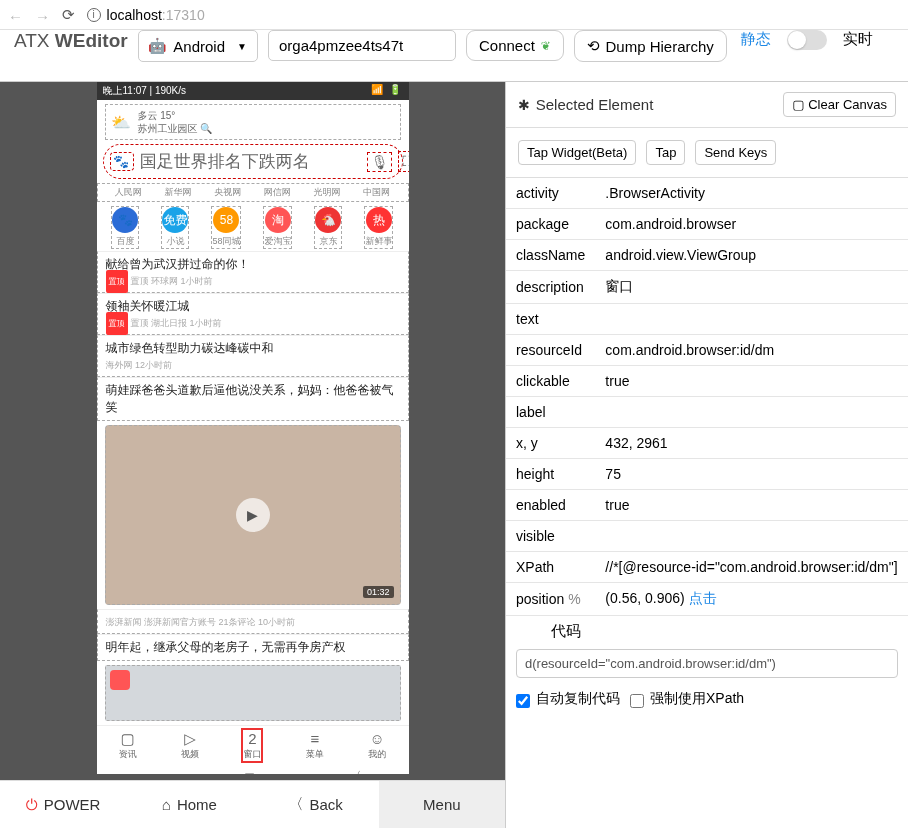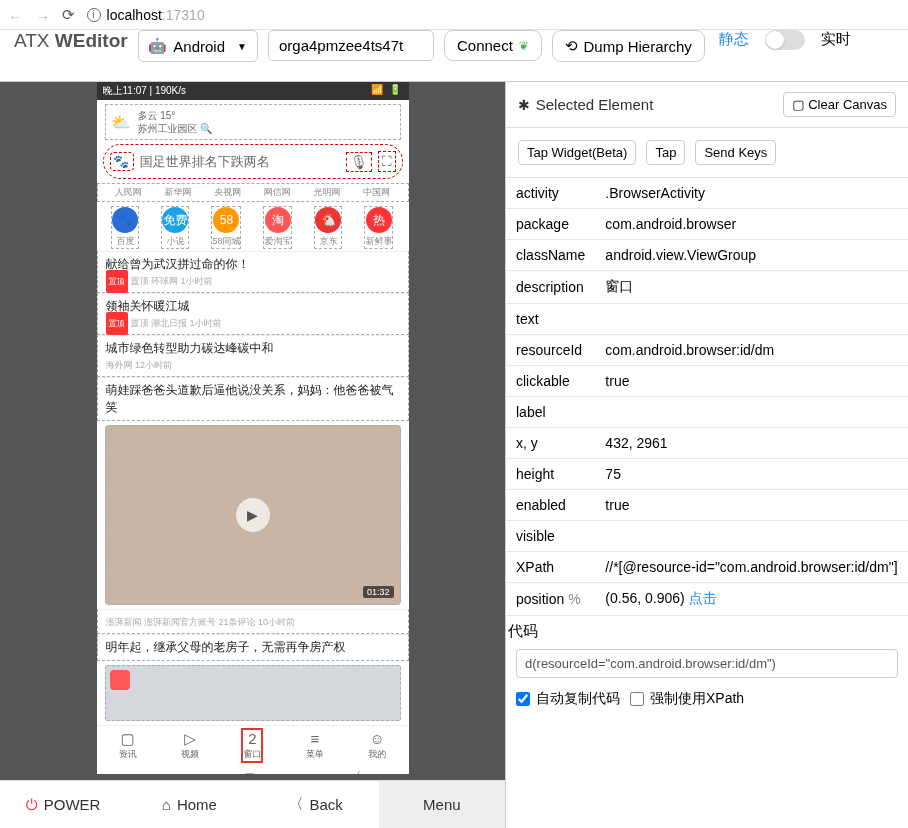--- a/index.html
+++ b/index.html
@@ -13,21 +13,21 @@
 .url-bar .info-icon { margin-right: 6px; color: #666; border:1px solid #666; border-radius:50%; width:14px; height:14px; display:inline-flex; align-items:center; justify-content:center; font-size:10px; }
 .url-host-port { color: #aaa; }
 .url-host { color: #000; }
 
 
 .top-toolbar { height: 52px; display: flex; align-items: flex-start; padding: 0 14px; gap: 10px; border-bottom: 1px solid #ccc; }
 .brand { font-size: 19px; color: #555; }
 .brand b { font-weight: 700; }
 .dropdown { display: flex; align-items: center; border: 1px solid #ccc; border-radius: 5px; padding: 6px 10px; font-size: 15px; gap:6px; cursor:pointer; }
 .caret-down { font-size: 10px; margin-left:6px; }
-.addr-input { border: 1px solid #ccc; border-radius: 5px; padding: 6px 10px; font-size: 15px; width: 166px; }
+.addr-input { border: 1px solid #ccc; border-radius: 5px; padding: 6px 10px; font-size: 15px; width: 188px; }
 .btn { border: 1px solid #ccc; background:#fff; border-radius: 9px; padding: 6px 12px; font-size: 15px; cursor:pointer; display:flex; align-items:center; gap:6px; }
 .connect .leaf { color:#4caf50; font-size:12px; }
 .status-text { color:#1e88e5; font-size:15px; margin-left:4px; }
 .toggle { width:40px; height:20px; border-radius:10px; background:#ddd; position:relative; margin:0 6px; }
 .toggle::after { content:""; position:absolute; width:18px; height:18px; background:#fff; border-radius:50%; top:1px; left:1px; box-shadow:0 1px 2px rgba(0,0,0,0.2); }
 .realtime { font-size:15px; }
 
 
 .main { display:flex; height: calc(828px - 30px - 52px); }
 .left-pane { width: 505px; background:#555; display:flex; flex-direction:column; align-items:center; }
@@ -35,21 +35,21 @@
 .phone { width:312px; height:692px; background:#fff; position:relative; overflow:hidden; font-size:11px; margin-top:0; }
 .phone .statusbar { background:#333; color:#fff; display:flex; justify-content:space-between; padding:2px 6px; font-size:10px; }
 .phone .statusbar .right { letter-spacing:1px; }
 .dashed { border:1px dashed #c00; }
 .dashedg { border:1px dashed #aaa; }
 .weather-row { margin:4px 8px; padding:4px 6px; display:flex; gap:6px; align-items:center; }
 .weather-icon { font-size:16px; }
 .weather-text { color:#666; font-size:10px; line-height:1.3; }
 .search-row { margin:4px 6px; padding:6px; display:flex; align-items:center; gap:6px; border-radius:20px; }
 .search-row .paw { color:#2b6cd6; font-size:13px; border:1px dashed #c00; border-radius:4px; padding:1px 3px;}
-.search-row input { flex:1; border:none; font-size:13px; background:transparent; color:#666; }
+.search-row input { flex:1; border:none; font-size:17px; background:transparent; color:#666; }
 .mic, .scan { font-size:14px; color:#666; border:1px dashed #c00; padding:1px 3px; }
 .site-tags { display:flex; justify-content:space-around; padding:2px 6px; color:#888; font-size:9px; }
 .quick-row { display:flex; justify-content:space-around; padding:4px 4px 2px; }
 .quick-item { text-align:center; font-size:9px; color:#888; }
 .quick-item .qicon { width:26px; height:26px; border-radius:50%; margin:0 auto 2px; display:flex; align-items:center; justify-content:center; color:#fff; font-size:12px; }
 .news-item { padding:4px 8px; font-size:12px; color:#222; border-top:1px solid #eee; }
 .news-item .meta { color:#aaa; font-size:9px; margin-top:2px; }
 .tag-red { background:#f33; color:#fff; font-size:8px; padding:7px 3px; border-radius:2px; margin-right:3px; }
 .video-block { margin:4px 8px; height:180px; background:#c9b5a4; position:relative; border-radius:4px; display:flex; align-items:center; justify-content:center; }
 .video-block .play { width:34px; height:34px; border-radius:50%; background:rgba(255,255,255,0.7); display:flex; align-items:center; justify-content:center; font-size:14px; color:#555;}
@@ -72,23 +72,23 @@
 .sel-header { display:flex; justify-content:space-between; align-items:center; padding:10px 12px; border-bottom:1px solid #ddd; }
 .sel-header .title { display:flex; align-items:center; gap:6px; font-size:15px; color:#333; }
 .sel-header .gear { font-size:14px; }
 .small-btn { border:1px solid #ccc; background:#fff; border-radius:4px; padding:4px 8px; font-size:13px; cursor:pointer; }
 .action-row { padding:12px; display:flex; gap:10px; justify-content:flex-start; border-bottom:1px solid #ddd; }
 .prop-table { width:100%; border-collapse:collapse; }
 .prop-table th, .prop-table td { text-align:left; padding:7px 10px; border-bottom:1px solid #e5e5e5; font-size:14px; }
 .prop-table th { background:#f7f7f7; }
 .prop-table .pct { color:#888; }
 .prop-table .link { color:#1e88e5; cursor:pointer; }
-.code-label { padding:6px 2px 2px; font-size:15px; }
+.code-label { padding:6px 20px 2px; font-size:15px;margin-left:25px; }
 .code-box { margin:6px 10px; border:1px solid #ccc; border-radius:4px; padding:6px 8px; font-size:13px; color:#555; background:#fff; }
-.check-row { padding:6px 10px 12px; display:flex; align-items:center; gap:6px; font-size:14px; }
+.check-row { padding:6px 10px 12px; display:flex; align-items:flex-end; gap:6px; font-size:14px; }
 .check-row input { width:14px; height:14px; }
 </style>
 </head>
 <body>
 
 <div class="browser-bar">
   <span class="nav-icon disabled">←</span>
   <span class="nav-icon disabled">→</span>
   <span class="nav-icon">⟳</span>
   <div class="url-bar">

